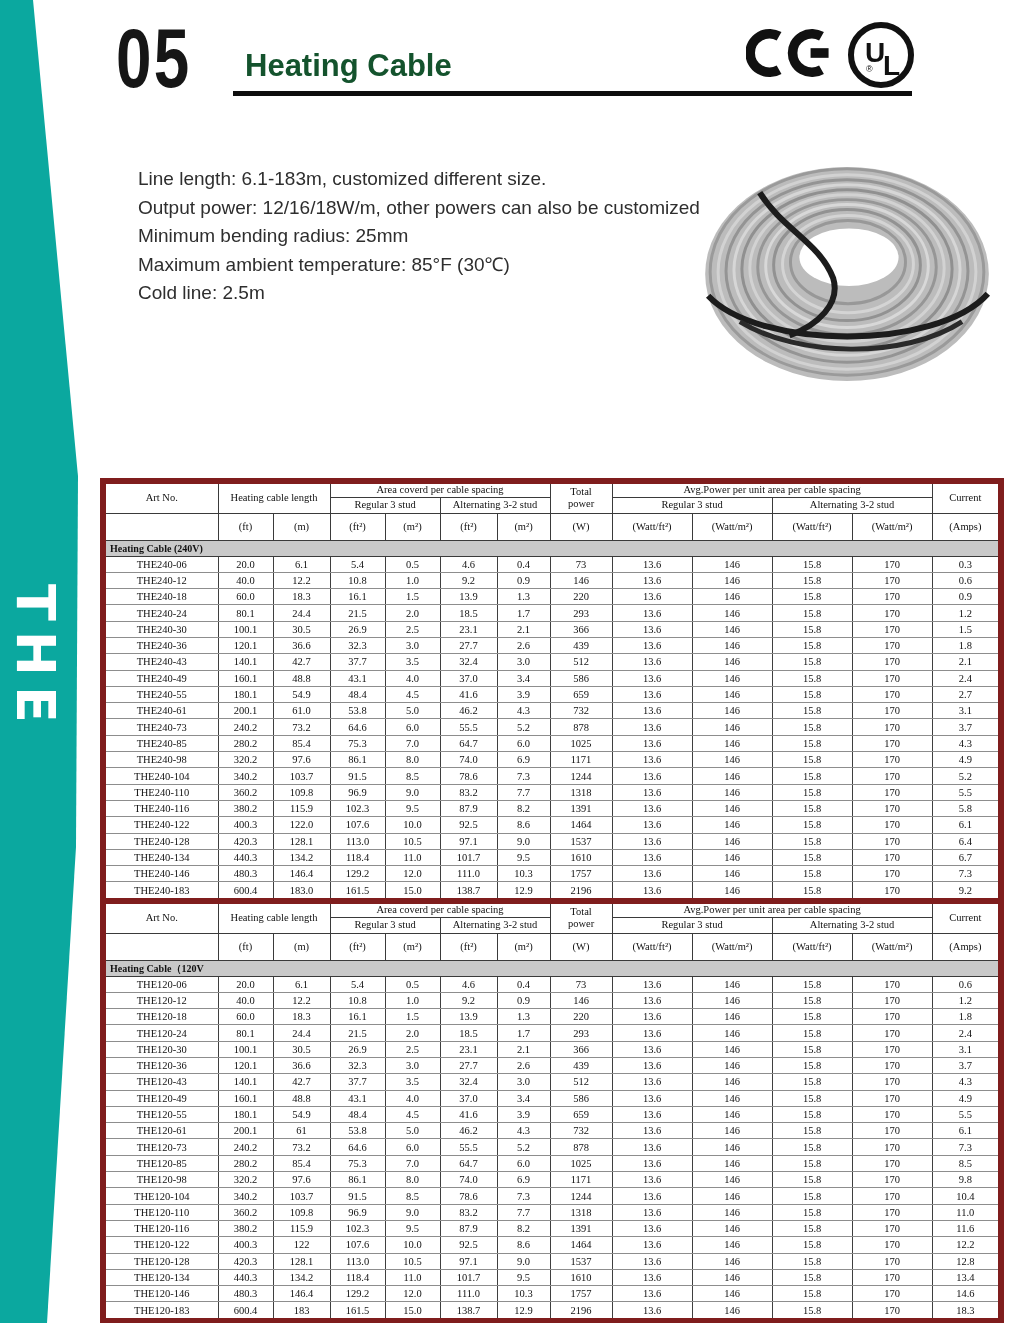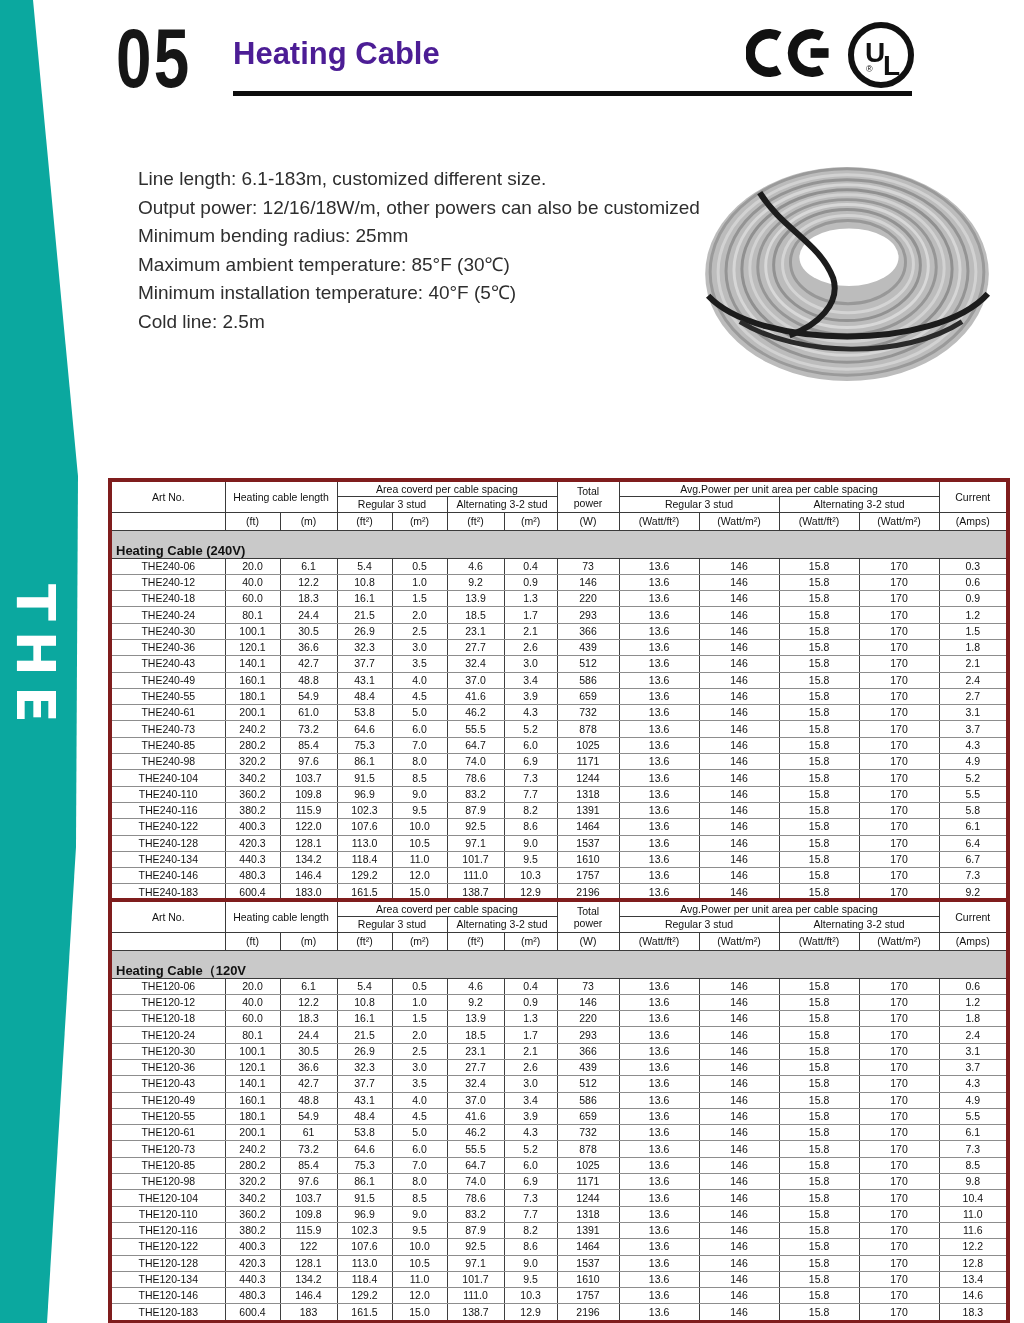--- a/index.html
+++ b/index.html
@@ -10,43 +10,43 @@
   
   .side-band{position:absolute;left:0;top:0;width:100px;height:1323px;background:var(--accent);
              clip-path:polygon(0 0,33px 0,78px 36%,76px 64%,47px 100%,0 100%);}
   .side-label{position:absolute;top:584px;left:4px;writing-mode:vertical-rl;
               font-size:54px;font-weight:700;color:#fff;letter-spacing:10px;
               font-family:"DejaVu Sans",sans-serif;}
 
   
   .sec-num{position:absolute;left:116px;top:16px;font-size:84px;font-weight:700;color:#161616;
            transform:scaleX(0.76);transform-origin:left top;letter-spacing:3px;line-height:1;}
-  .page-title{position:absolute;left:233px;top:36px;font-size:31px;font-weight:700;color:#4c1d95;margin:0;}
+  .page-title{position:absolute;left:233px;top:36px;font-size:31px;font-weight:700;color:#14532d;margin:12px;}
   .title-rule{position:absolute;left:233px;top:91px;width:679px;height:5px;background:#0d0d0d;}
   .ce-logo{position:absolute;left:746px;top:26px;}
   .ul-logo{position:absolute;left:845px;top:19px;}
   .ul-letter{font-family:"Liberation Sans",sans-serif;font-weight:700;fill:#111;}
 
   
   .specs{position:absolute;left:126px;top:153px;margin:12px;padding:0;list-style:none;
          font-size:19px;line-height:28.6px;color:#2e2e2e;}
 
   
   .product{position:absolute;left:698px;top:155px;}
 
   
-  .spec-table{position:absolute;left:108px;width:898px;border-collapse:collapse;table-layout:fixed;
-              color:#111;border:4px solid #7f1d1d;}
+  .spec-table{position:absolute;left:100px;width:898px;border-collapse:collapse;table-layout:fixed;
+              color:#111;border:6px solid #7f1d1d;font-family:Liberation Serif, serif;}
   .t1{top:478px;} .t2{top:898px;}
   .spec-table th{border:1px solid #3a3a3a;padding:0;font-weight:400;font-size:10.5px;
                  line-height:12px;text-align:center;background:#fff;}
   .spec-table thead tr{height:16px;}
-  .spec-table thead tr.units-row{height:18px;}
+  .spec-table thead tr.units-row{height:27px;}
   .section-row td{background:var(--section-bg);border:1px solid #3a3a3a;text-align:left;
-                  font-weight:700;font-size:13px;height:15px;line-height:15px;padding:12px 0 0 4px;}
+                  font-weight:700;font-size:10px;height:15px;line-height:15px;padding:0 0 0 4px;}
   tbody.data td{border-top:1px solid #8d8d8d;border-bottom:1px solid #8d8d8d;
                 border-left:1px solid #3f3f3f;border-right:1px solid #3f3f3f;
                 height:15.3px;line-height:13px;font-size:10.5px;text-align:center;padding:0;}
 </style>
 </head>
 <body>
 
 <div class="page">
 
   <div class="side-band">
@@ -68,21 +68,20 @@
     <text class="ul-letter" x="20" y="43" font-size="28">U</text>
     <text class="ul-letter" x="38" y="56" font-size="28">L</text>
     <text x="21" y="53" font-size="9" fill="#111">®</text>
   </svg>
 
   <ul class="specs">
     <li>Line length: 6.1-183m, customized different size.</li>
     <li>Output power: 12/16/18W/m, other powers can also be customized</li>
     <li>Minimum bending radius: 25mm</li>
     <li>Maximum ambient temperature: 85°F (30℃)</li>
-    <li>Minimum installation temperature: 40°F (5℃)</li>
     <li>Cold line: 2.5m</li>
   </ul>
 
   <svg class="product" width="298" height="238" viewBox="0 0 300 240">
     <ellipse cx="150" cy="120" rx="143" ry="108" fill="#bcbcbc"></ellipse>
     <ellipse cx="150" cy="118" rx="138" ry="104" fill="none" stroke="#9a9a9a" stroke-width="3"></ellipse>
     <ellipse cx="150" cy="118" rx="130" ry="98" fill="none" stroke="#d2d2d2" stroke-width="3"></ellipse>
     <ellipse cx="150" cy="117" rx="122" ry="92" fill="none" stroke="#949494" stroke-width="3"></ellipse>
     <ellipse cx="150" cy="116" rx="114" ry="86" fill="none" stroke="#d6d6d6" stroke-width="3"></ellipse>
     <ellipse cx="150" cy="115" rx="106" ry="80" fill="none" stroke="#909090" stroke-width="3"></ellipse>

